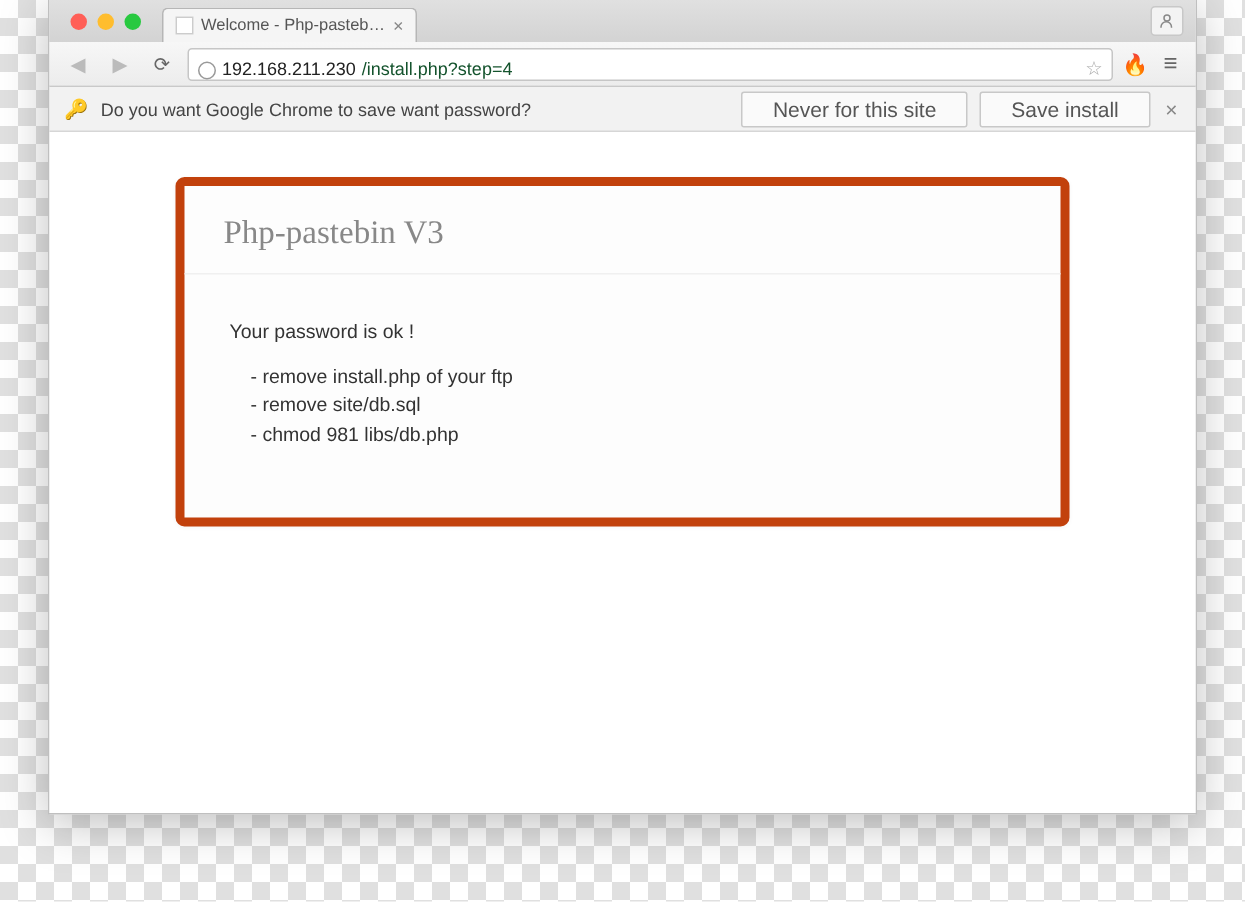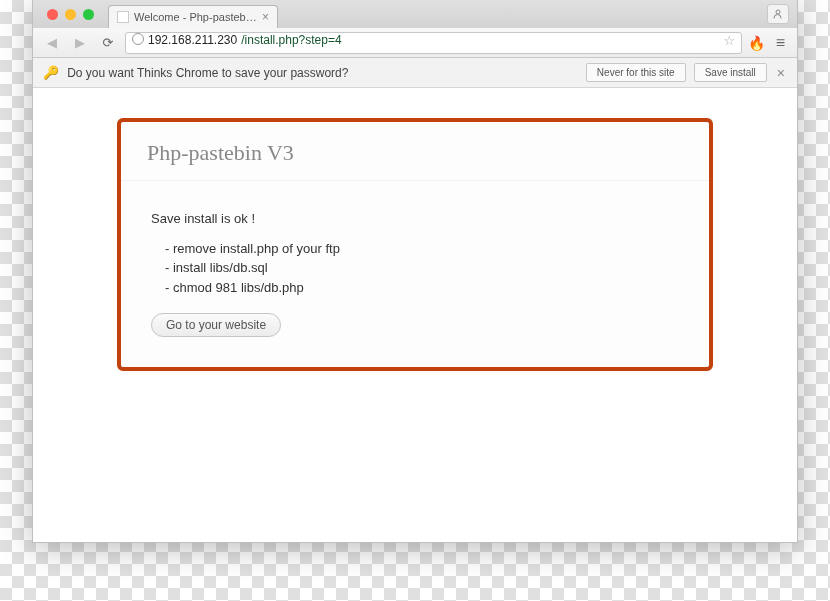--- a/index.html
+++ b/index.html
@@ -95,21 +95,21 @@
     cursor: pointer;
   }
   .nav-btn.disabled { color: #bbb; cursor: default;}
   .omnibox {
     flex: 1;
     height: 22px;
     background: #fff;
     border: 1px solid #c6c6c6;
     border-radius: 3px;
     display: flex;
-    align-items: flex-start;
+    align-items: flex-end;
     padding: 0 6px;
     font-size: 12px;
     color: #333;
     gap: 4px;
   }
   .omnibox .globe { width:12px; height:12px; border:1px solid #999; border-radius:50%; flex-shrink:0;}
   .omnibox .host { color:#222; font-weight:500;}
   .omnibox .path { color:#14532d;}
   .omnibox .spacer { flex:1;}
   .omnibox .star { color:#aaa; font-size:13px;}
@@ -125,35 +125,35 @@
     font-size: 12px;
     color: #444;
     gap: 8px;
   }
   .infobar .key-icon { font-size:13px; color:#777;}
   .infobar .msg { flex:1;}
   .infobar-btn {
     background: #fafafa;
     border: 1px solid #c8c8c8;
     border-radius: 2px;
-    padding: 3px 10px;
-    font-size: 10px;
+    padding: 3px 20px;
+    font-size: 14px;
     color: #555;
     cursor: pointer;
   }
   .infobar-close { color:#888; font-size:14px; cursor:pointer; padding:0 2px;}
   .content-area {
     flex: 1;
     background: #fff;
     padding: 30px 84px 20px;
     overflow: hidden;
   }
   .panel {
     background: #fdfdfd;
-    border: 4px solid #c2410c;
+    border: 6px solid #c2410c;
     border-radius: 6px;
     box-shadow: 0 1px 3px rgba(0,0,0,0.04);
   }
   .panel-header {
     padding: 18px 26px 14px;
     border-bottom: 1px solid #f0f0f0;
   }
   .panel-header h1 {
     font-family: Georgia, "Times New Roman", serif;
     font-weight: normal;
@@ -214,36 +214,35 @@
         <span class="path">/install.php?step=4</span>
       <span class="spacer"></span>
       <span class="star">☆</span>
     </div>
     <span class="ext-icon">🔥</span>
     <span class="menu-btn">≡</span>
   </div>
 
   <div class="infobar">
     <span class="key-icon">🔑</span>
-    <span class="msg">Do you want Thinks Chrome to save your password?</span>
+    <span class="msg">Do you want Google Chrome to save want password?</span>
     <button class="infobar-btn">Never for this site</button>
     <button class="infobar-btn">Save install</button>
     <span class="infobar-close">×</span>
   </div>
 
   <div class="content-area">
     <div class="panel">
       <div class="panel-header">
         <h1>Php-pastebin V3</h1>
       </div>
       <div class="panel-body">
-        <p>Save install is ok !</p>
+        <p>Your password is ok !</p>
         <ul>
           <li>remove install.php of your ftp</li>
-          <li>install libs/db.sql</li>
+          <li>remove site/db.sql</li>
           <li>chmod 981 libs/db.php</li>
         </ul>
-        <button class="goto-btn">Go to your website</button>
       </div>
     </div>
   </div>
 
 </div>
 
 </body></html>

